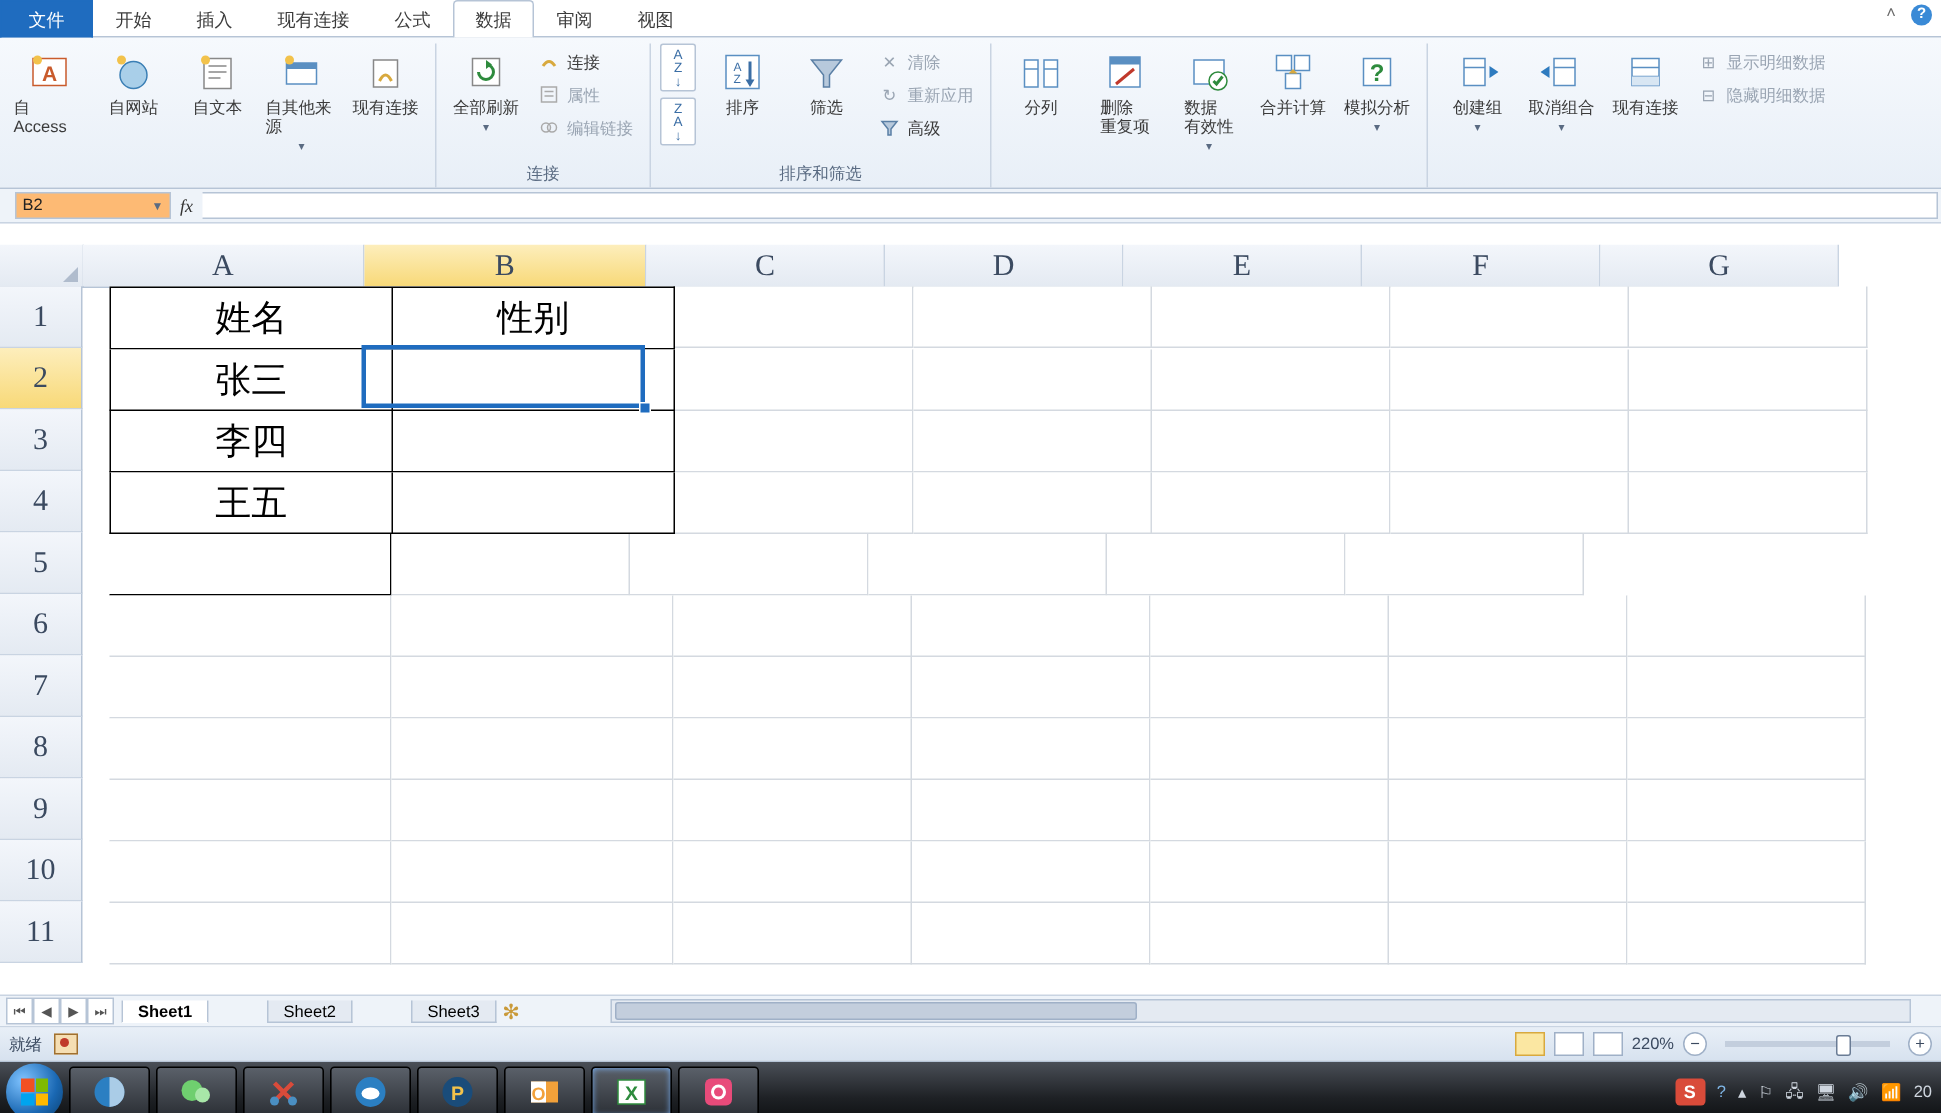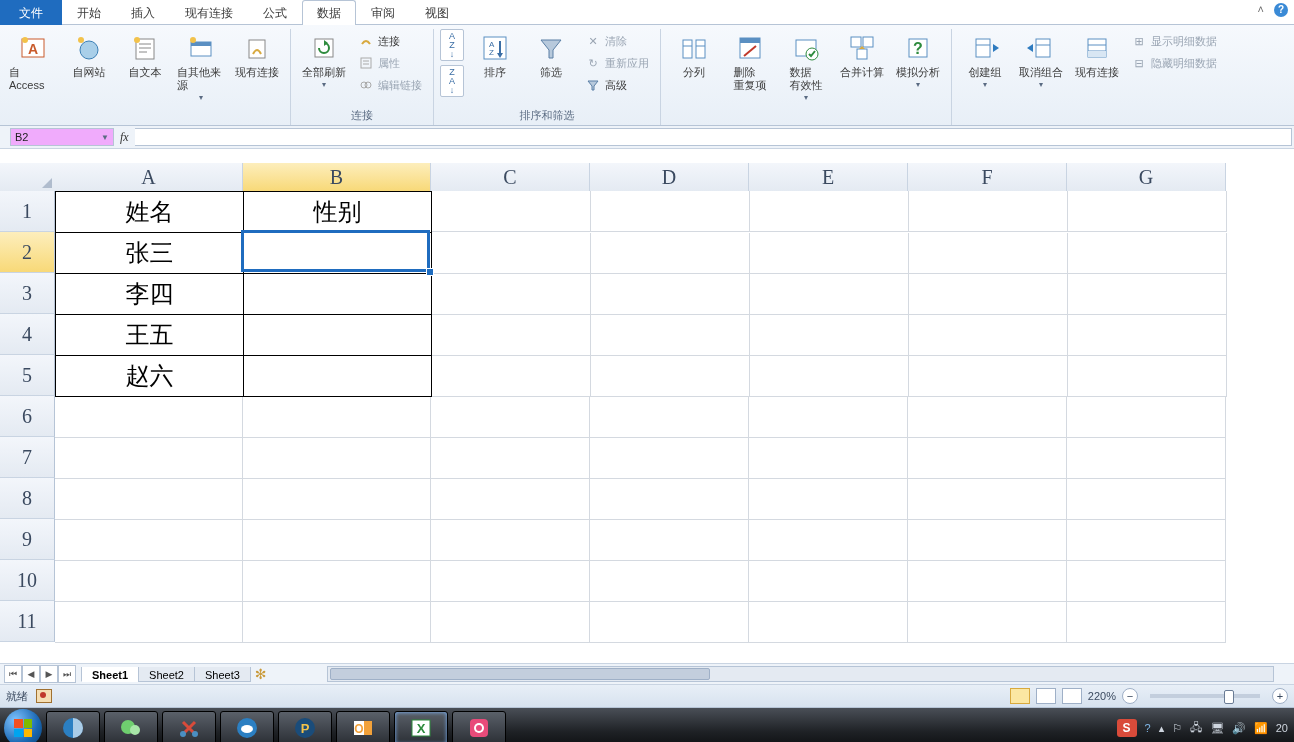--- a/index.html
+++ b/index.html
@@ -24,38 +24,38 @@
 .big-btn .dd{font-size:8px;color:#5a6b82;margin-top:1px;}
 .mini-stack{display:flex;flex-direction:column;gap:2px;padding-top:2px;}
 .mini-btn{display:flex;align-items:center;gap:4px;font-size:11px;color:#3b3b3b;padding:1px 4px;border:1px solid transparent;border-radius:2px;cursor:default;white-space:nowrap;}
 .mini-btn.dim{color:#9aa5b3;}
 .mini-icon{width:16px;height:16px;display:inline-flex;align-items:center;justify-content:center;}
 .sort-pair{display:flex;flex-direction:column;gap:4px;margin-right:2px;}
 .sort-btn{width:22px;height:30px;border:1px solid #b6c4d6;background:#fff;display:flex;align-items:center;justify-content:center;font-size:9px;color:#3b6ea5;cursor:default;border-radius:2px;flex-direction:column;line-height:9px;}
 
 
 .fbar-row{height:22px;display:flex;align-items:stretch;border-bottom:1px solid #c9d4e2;background:#eef3f9;}
-.namebox{width:94px;border:1px solid #b6c4d6;background:#f0abfc;margin:2px 0 2px 10px;display:flex;align-items:center;justify-content:space-between;padding:0 4px;font-size:11px;color:#222;}
+.namebox{width:94px;border:1px solid #b6c4d6;background:#fdba74;margin:2px 0 2px 10px;display:flex;align-items:center;justify-content:space-between;padding:0 4px;font-size:11px;color:#222;}
 .namebox .ddarrow{font-size:8px;color:#5a6b82;}
 .f-btn-cluster{display:flex;align-items:center;gap:6px;padding:0 6px;color:#888;}
 .fxlabel{font-style:italic;font-family:"Times New Roman",serif;color:#333;font-size:12px;}
 .formula-input{flex:1;border:1px solid #b6c4d6;border-left:none;background:#fff;margin:2px 2px 2px 0;}
 .fbar-spacer{height:14px;}
 
 
 .sheet-wrap{position:relative;height:500px;overflow:hidden;border-bottom:1px solid #c9d4e2;}
 .corner{position:absolute;left:0;top:0;width:55px;height:28px;background:linear-gradient(#f3f6fb,#e4eaf2);border-right:1px solid #b6c4d6;border-bottom:1px solid #b6c4d6;}
 .corner::after{content:"";position:absolute;right:3px;bottom:3px;border-left:10px solid transparent;border-bottom:10px solid #b0bccd;}
 .col-hdrs{position:absolute;left:55px;top:0;height:28px;display:flex;}
 .col-hdr{background:linear-gradient(#f3f6fb,#e4eaf2);border-right:1px solid #c9d4e2;border-bottom:1px solid #b6c4d6;display:flex;align-items:center;justify-content:center;font-family:"Times New Roman",serif;font-size:20px;color:#3b4a60;cursor:default;}
 .col-hdr.sel{background:linear-gradient(#fdeebc,#f8d978);}
 .row-hdrs{position:absolute;left:0;top:28px;width:55px;}
 .row-hdr{background:linear-gradient(#f3f6fb,#e4eaf2);border-right:1px solid #b6c4d6;border-bottom:1px solid #c9d4e2;display:flex;align-items:center;justify-content:center;font-family:"Times New Roman",serif;font-size:20px;color:#3b4a60;cursor:default;}
 .row-hdr.sel{background:linear-gradient(#fdeebc,#f8d978);}
-.cells{position:absolute;left:55px;top:28px;}
+.cells{position:absolute;left:55px;top:28px;padding-left:18px;}
 .crow{display:flex;}
 .cell{border-right:1px solid #d4d9e0;border-bottom:1px solid #d4d9e0;font-family:"SimSun",serif;font-size:24px;display:flex;align-items:center;justify-content:center;color:#000;cursor:cell;background:#fff;}
 .sel-outline{position:absolute;border:3px solid #1f6cbf;pointer-events:none;box-sizing:border-box;}
 .sel-handle{position:absolute;width:6px;height:6px;background:#1f6cbf;border:1px solid #fff;}
 
 
 .sheet-tabs-row{height:20px;display:flex;align-items:center;background:#eef3f9;border-bottom:1px solid #c9d4e2;font-size:11px;}
 .nav-btns{display:flex;gap:0;margin-left:4px;}
 .nav-btn{width:16px;height:16px;border:1px solid #b6c4d6;background:#fff;display:flex;align-items:center;justify-content:center;font-size:9px;color:#555;cursor:default;}
 .stab{padding:2px 10px 0;border:1px solid #b6c4d6;border-top:none;background:#e4eaf2;margin-left:-1px;font-family:"Arial";cursor:default;position:relative;}
@@ -444,21 +444,20 @@
       <div class="crow">
         <div class="cell" style="width: 187px; height: 40px; border-right: 1px solid rgb(0, 0, 0); border-bottom: 1px solid rgb(0, 0, 0); border-left: 1px solid rgb(0, 0, 0);">王五</div>
         <div class="cell" style="width: 187px; height: 40px; border-right: 1px solid rgb(0, 0, 0); border-bottom: 1px solid rgb(0, 0, 0);"></div>
         <div class="cell" style="width: 158px; height: 40px;"></div>
         <div class="cell" style="width: 158px; height: 40px;"></div>
         <div class="cell" style="width: 158px; height: 40px;"></div>
         <div class="cell" style="width: 158px; height: 40px;"></div>
         <div class="cell" style="width: 158px; height: 40px;"></div>
       </div>
       <div class="crow">
-        <div class="cell" style="width: 187px; height: 40px; border-right: 1px solid rgb(0, 0, 0); border-bottom: 1px solid rgb(0, 0, 0); border-left: 1px solid rgb(0, 0, 0);">赵六</div>
         <div class="cell" style="width: 187px; height: 40px; border-right: 1px solid rgb(0, 0, 0); border-bottom: 1px solid rgb(0, 0, 0);"></div>
         <div class="cell" style="width: 158px; height: 40px;"></div>
         <div class="cell" style="width: 158px; height: 40px;"></div>
         <div class="cell" style="width: 158px; height: 40px;"></div>
         <div class="cell" style="width: 158px; height: 40px;"></div>
         <div class="cell" style="width: 158px; height: 40px;"></div>
       </div>
       <div class="crow">
         <div class="cell" style="width: 187px; height: 40px;"></div>
         <div class="cell" style="width: 187px; height: 40px;"></div>
@@ -518,21 +517,21 @@
   <div class="sel-handle" id="selhandle" style="left: 426px; top: 105px;"></div>
 </div>
 
 <div class="sheet-tabs-row">
   <div class="nav-btns">
     <div class="nav-btn">⏮</div>
     <div class="nav-btn">◀</div>
     <div class="nav-btn">▶</div>
     <div class="nav-btn">⏭</div>
   </div>
-  <div id="sheettabs" style="display:flex;margin-left:6px;">
+  <div id="sheettabs" style="display:flex;margin-left:6px;gap:40px;">
       <div class="stab active">Sheet1</div>
       <div class="stab">Sheet2</div>
       <div class="stab">Sheet3</div>
     </div>
   <span class="newtab">✻</span>
   <div class="hscroll">
       <div class="thumb"></div>
     </div>
 </div>
 

